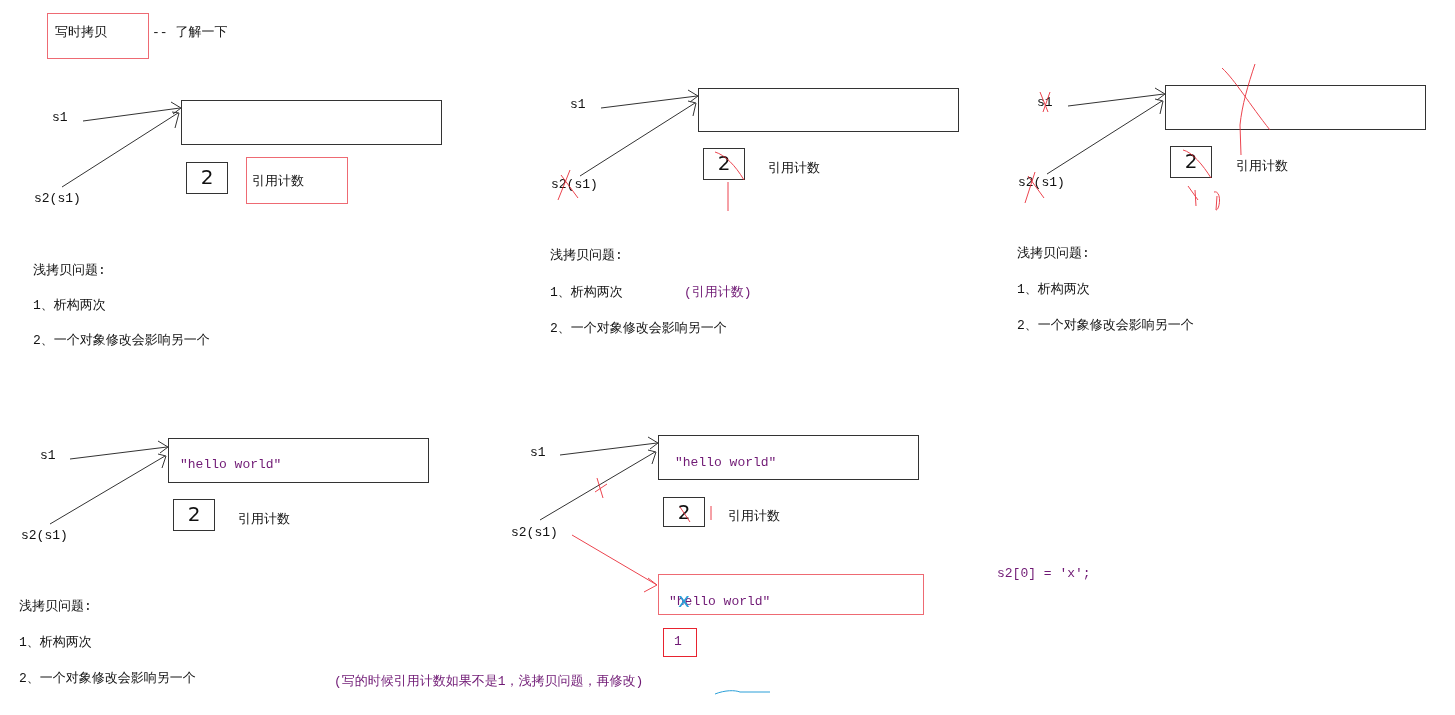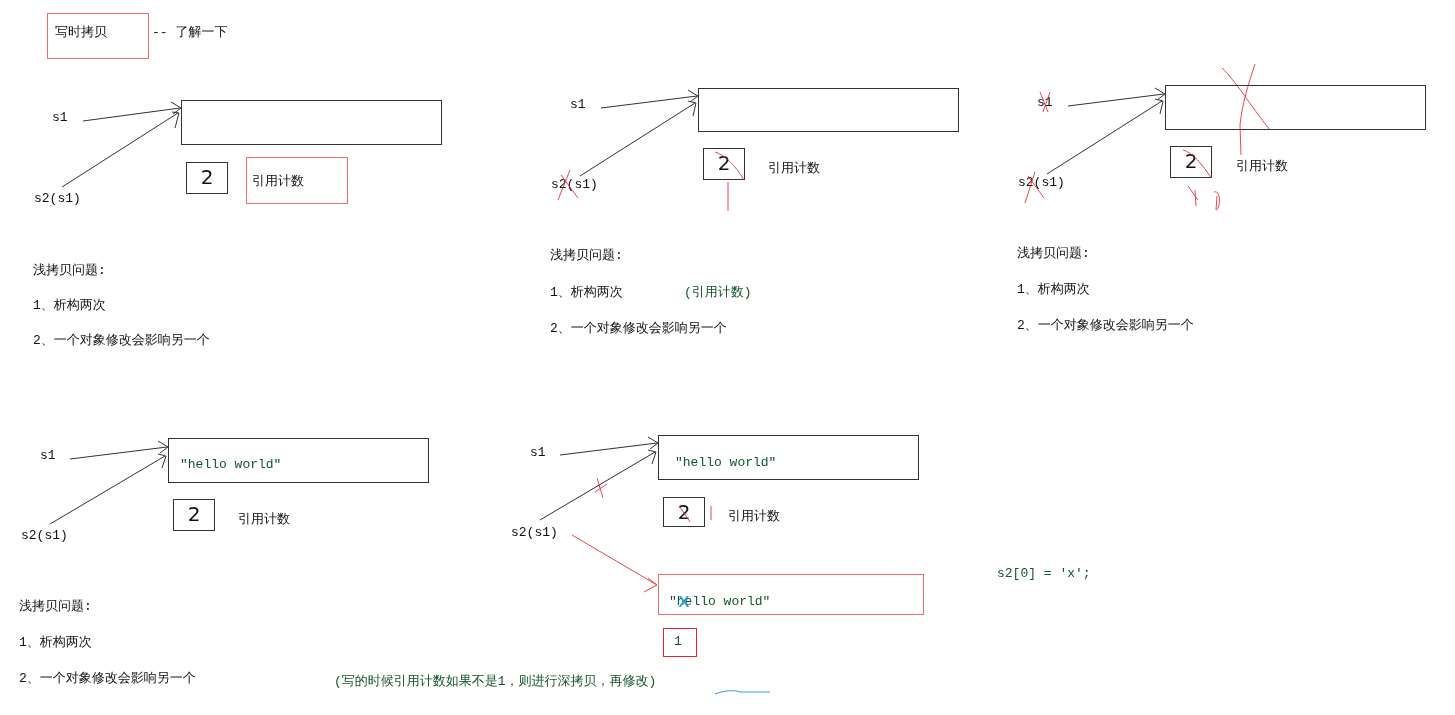--- a/index.html
+++ b/index.html
@@ -1,20 +1,20 @@
 <!DOCTYPE html>
 <html><head>
 <meta charset="utf-8">
 <style>
   html, body { margin:0; padding:0; background:#ffffff; }
   body { width:1455px; height:715px; position:relative; overflow:hidden;
          font-family: "DejaVu Sans", "Liberation Sans", sans-serif; color:#111; }
   .abs { position:absolute; white-space:nowrap; }
   .t { font-size:13px; line-height:24px;font-family:Liberation Mono, monospace; }
-  .red { color:#14532d; }
+  .red { color:#701a75; }
   .box { position:absolute; border:1px solid #333; box-sizing:border-box; background:transparent; }
   .rbox { position:absolute; border:1px solid #ee6a73; box-sizing:border-box; }
   .cnt { position:absolute; border:1px solid #333; box-sizing:border-box; font-size:20px; text-align:center; line-height:28px; }
   svg.overlay { position:absolute; left:0; top:0; width:1455px; height:715px; pointer-events:none; }
 </style>
 </head>
 <body>
 
 <div class="rbox" style="left:47px;top:13px;width:102px;height:46px;"></div>
 <div class="abs t" style="left:55px;top:21px;">写时拷贝</div>
@@ -51,21 +51,21 @@
 
 <div class="abs t" style="left:40px;top:444px;">s1</div>
 <div class="box" style="left:168px;top:438px;width:261px;height:45px;"></div>
 <div class="abs t red" style="left:180px;top:453px;">"hello world"</div>
 <div class="cnt" style="left:173px;top:499px;width:42px;height:32px;">2</div>
 <div class="abs t" style="left:238px;top:508px;">引用计数</div>
 <div class="abs t" style="left:21px;top:524px;">s2(s1)</div>
 <div class="abs t" style="left:19px;top:595px;">浅拷贝问题:</div>
 <div class="abs t" style="left:19px;top:631px;">1、析构两次</div>
 <div class="abs t" style="left:19px;top:667px;">2、一个对象修改会影响另一个</div>
-<div class="abs t red" style="left:334px;top:670px;">(写的时候引用计数如果不是1，则进行深拷贝，再修改)</div>
+<div class="abs t red" style="left:334px;top:670px;">(写的时候引用计数如果不是1，浅拷贝问题，再修改)</div>
 
 <div class="abs t" style="left:530px;top:441px;">s1</div>
 <div class="box" style="left:658px;top:435px;width:261px;height:45px;"></div>
 <div class="abs t red" style="left:675px;top:451px;">"hello world"</div>
 <div class="cnt" style="left:663px;top:497px;width:42px;height:30px;">2</div>
 <div class="abs t" style="left:728px;top:505px;">引用计数</div>
 <div class="abs t" style="left:511px;top:521px;">s2(s1)</div>
 <div class="rbox" style="left:658px;top:574px;width:266px;height:41px;"></div>
 <div class="abs t red" style="left:669px;top:590px;">"hello world"</div>
 <div class="abs" style="left:678px;top:588px;font-size:20px;color:#2a9fd8;">x</div>

